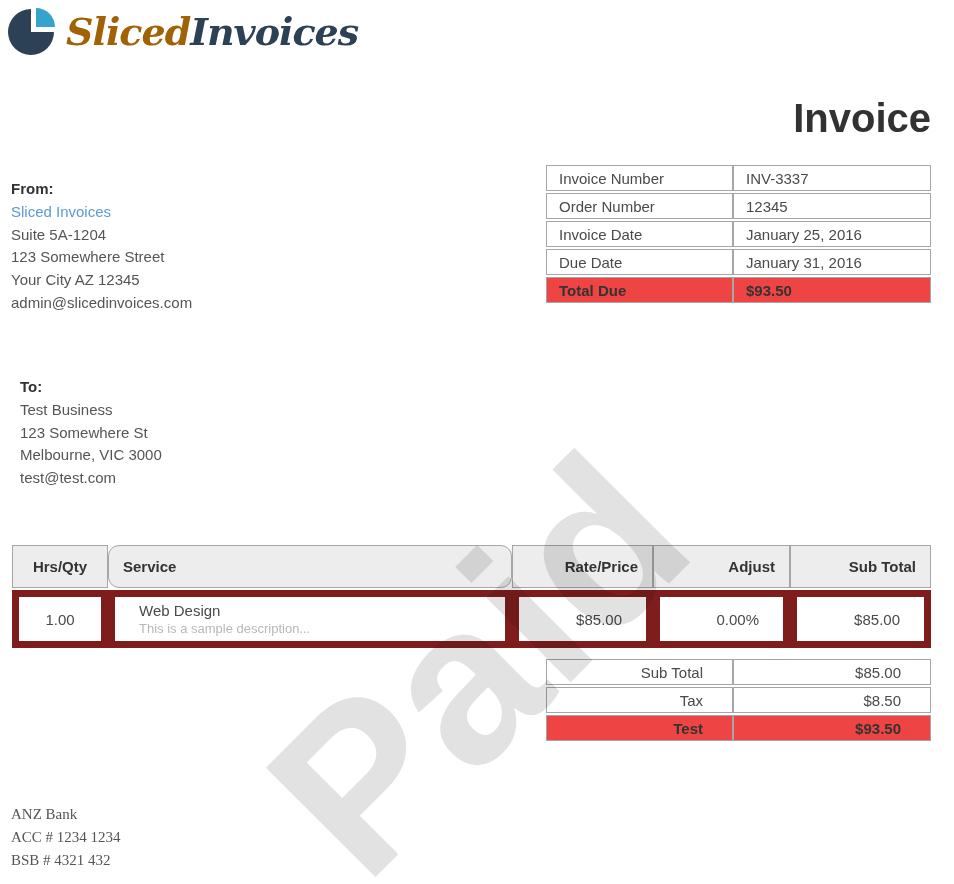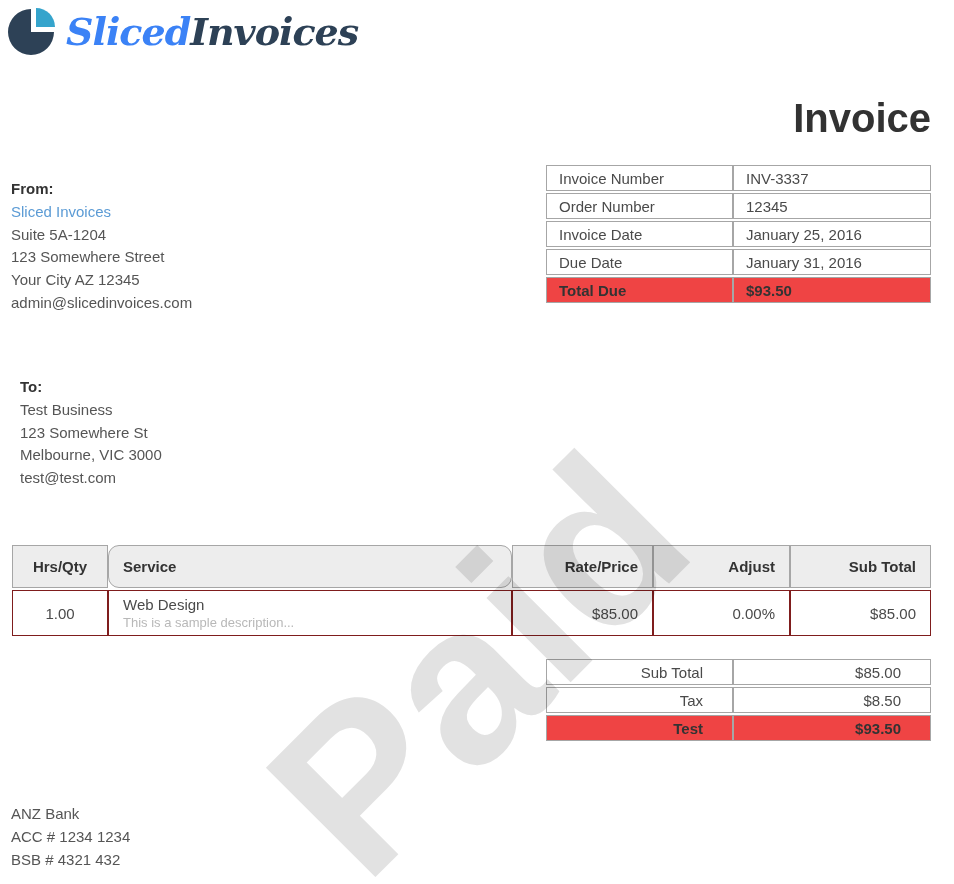--- a/index.html
+++ b/index.html
@@ -9,21 +9,21 @@
     font-family:"Liberation Sans", sans-serif; color:#555; overflow:hidden;
   }
 
   
   .logo { position:absolute; top:6px; left:8px; display:flex; align-items:center; }
   .logo-icon { width:50px; height:52px; margin-right:8px; }
   .brand {
     font-family:"DejaVu Serif", serif; font-style:italic; font-weight:bold;
     font-size:38px; letter-spacing:-1px; line-height:52px;
   }
-  .brand-first  { color:#3b82f6; }
+  .brand-first  { color:#a16207; }
   .brand-second { color:#2d4156; }
 
   
   .invoice-title {
     position:absolute; top:96px; right:23px;
     font-size:40px; font-weight:bold; color:#323232; letter-spacing:0px;
   }
 
   
   .address { position:absolute; font-size:15px; line-height:22.8px; color:#555; }
@@ -50,31 +50,31 @@
   
   table.items {
     position:absolute; top:543px; left:12px; width:919px;
     border-collapse:separate; border-spacing:0 2px; font-size:15px; table-layout:fixed;
   }
   table.items th {
     border:1px solid #a6a6a6; background:#ededed; color:#333;
     font-weight:bold; height:36px; padding:12px 14px;
   }
   table.items td {
-    border:1px solid #7f1d1d; background:#fff; color:#4a4a4a;
-    height:45px; padding:5px 14px; vertical-align:middle;
+    border:7px solid #7f1d1d; background:#fff; color:#4a4a4a;
+    height:45px; padding:5px 24px; vertical-align:middle;
   }
   .col-qty { width:96px; }  .col-service { width:404px;border-radius:11px; }
   .col-rate { width:141px; } .col-adjust { width:137px; } .col-sub { width:141px; }
   .ta-c { text-align:center; } .ta-l { text-align:left; } .ta-r { text-align:right; }
   .service-name { color:#4a4a4a; }
   .service-desc { font-size:13px; color:#b8b8b8; margin-top:2px; }
 
   
-  .bank-block { position:absolute; top:803px; left:11px; font-size:15px; line-height:22.8px; color:#555; }
+  .bank-block { position:absolute; top:803px; left:11px; font-size:15px; line-height:22.8px; color:#555;font-family:Liberation Serif, serif; }
 
   
   .watermark {
     position:absolute; left:478px; top:665px;
     transform:translate(-50%,-50%) rotate(-45deg);
     font-size:225px; font-weight:bold; color:#e2e2e2;
     mix-blend-mode:multiply; z-index:10; pointer-events:none; white-space:nowrap;
   }
 </style>
 </head>

